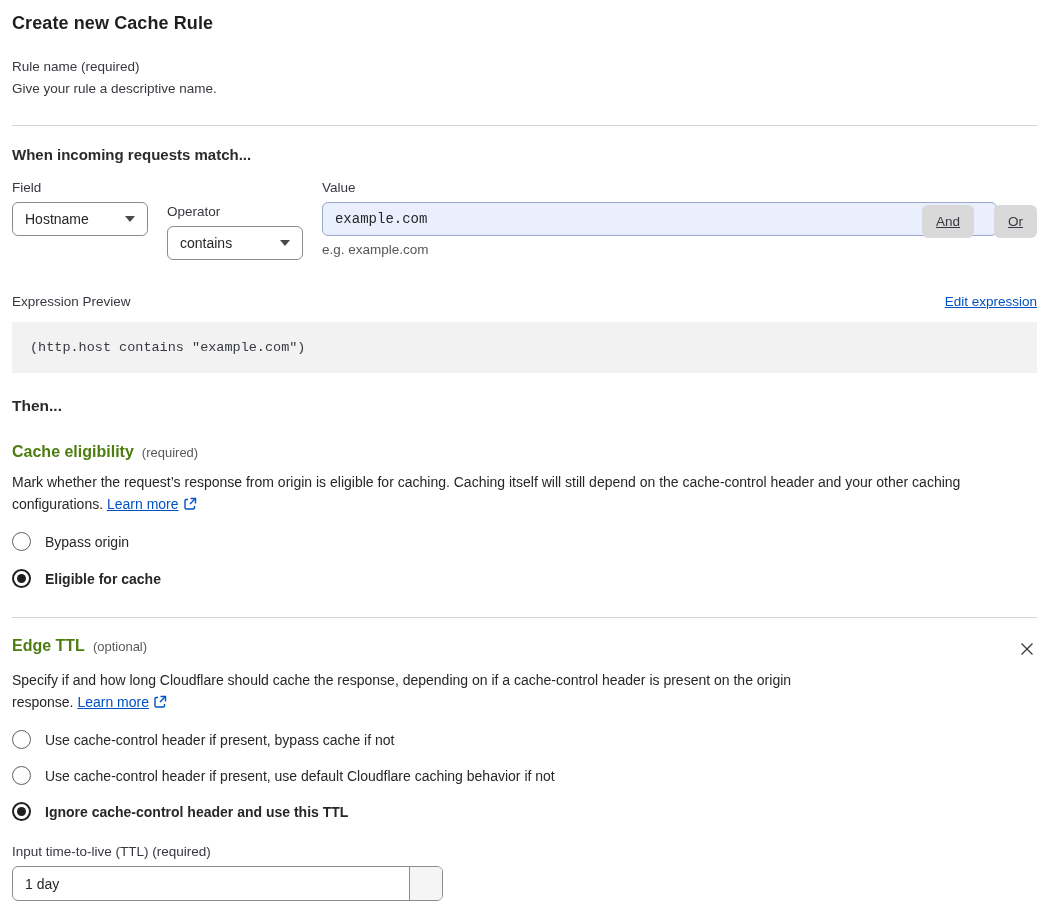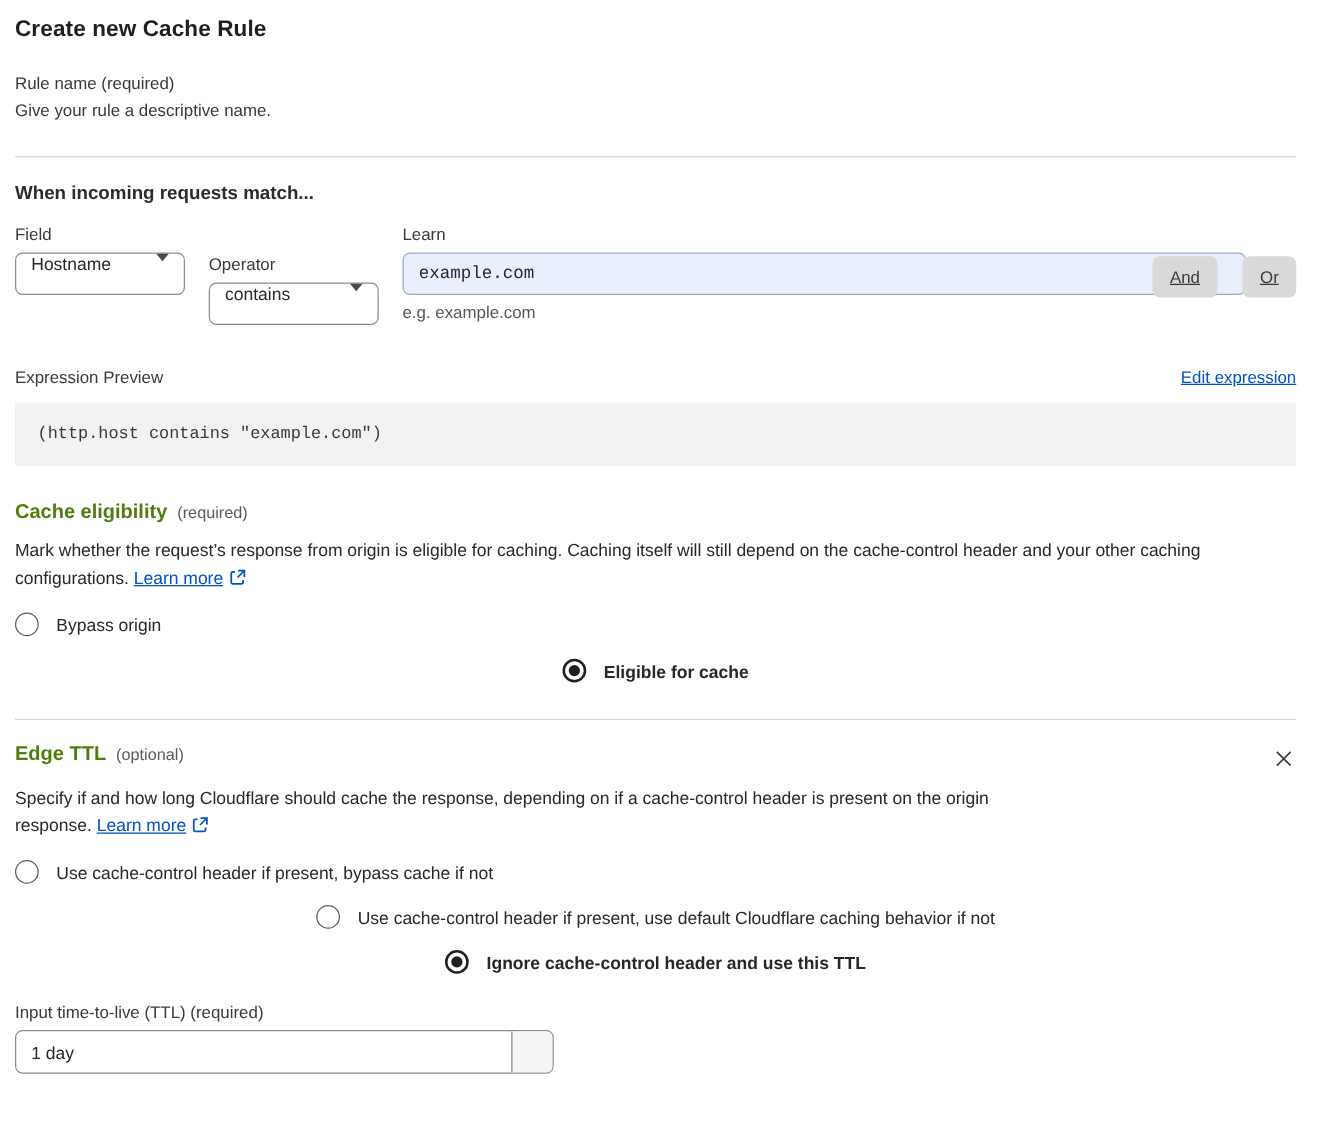--- a/index.html
+++ b/index.html
@@ -66,20 +66,21 @@
   .col-field   { width: 151px; margin-right: 19px; }
   .col-op      { width: 151px; margin-right: 19px; margin-top: 24px; }
   .col-value   { width: 585px; margin-right: 15px; }
 
   .select {
     height: 34px;
     border: 1px solid #8c8c8c;
     border-radius: 6px;
     background: #fff;
     display: flex;
+    align-items: center;
     justify-content: space-between;
     padding: 0 12px;
     font-size: 14px;
     color: #27272a;
     cursor: pointer;
   }
   .caret {
     width: 0; height: 0;
     border-left: 5px solid transparent;
     border-right: 5px solid transparent;
@@ -162,21 +163,21 @@
 
   .ext-icon { vertical-align: -2px; margin-left: 4px; }
 
   
   .radio-group { margin-top: 17px; }
   .radio-row {
     display: flex;
     align-items: center;
     cursor: pointer;
   }
-  .radio-row + .radio-row { margin-top: 18px; justify-content: center; }
+  .radio-row + .radio-row { margin-top: 18px; }
   .radio-group.ttl .radio-row + .radio-row { margin-top: 17px; }
   .radio {
     width: 19px; height: 19px;
     border: 1.5px solid #5f5f5f;
     border-radius: 50%;
     flex: none;
     position: relative;
     background: #fff;
   }
   .radio.selected { border: 2px solid #1f1f1f; }
@@ -264,35 +265,36 @@
 
     <div class="match-col col-op">
       <label class="form-label">Operator</label>
       <div class="select">
         <span>contains</span>
         <span class="caret"></span>
       </div>
     </div>
 
     <div class="match-col col-value">
-      <label class="form-label">Learn</label>
+      <label class="form-label">Value</label>
       <input class="text-input value-input" type="text" value="example.com" style="">
       <div class="helper gray">e.g. example.com</div>
     </div>
 
     <button class="chip-btn">And</button>
     <button class="chip-btn">Or</button>
   </div>
 
   <div class="expr-head">
     <span class="expr-label">Expression Preview</span>
     <a class="link">Edit expression</a>
   </div>
   <div class="code-block">(http.host contains "example.com")</div>
 
+  <h2 class="section-heading then-heading">Then...</h2>
 
   <section>
     <div class="sec-head">
       <h3>Cache eligibility</h3>
       <span class="qualifier">(required)</span>
     </div>
     <p class="sec-desc"><span>Mark whether the request’s response from origin is eligible for caching. Caching itself will still depend on the cache-control header and your other caching configurations.</span>
       <a class="link">Learn more</a><svg class="ext-icon" width="14" height="14" viewBox="0 0 14 14">
           <path d="M5 2.5H3.2A1.2 1.2 0 0 0 2 3.7v7.1A1.2 1.2 0 0 0 3.2 12h7.1a1.2 1.2 0 0 0 1.2-1.2V9" fill="none" stroke="#0051c3" stroke-width="1.4"></path>
           <path d="M7.5 1.5H12.5V6.5" fill="none" stroke="#0051c3" stroke-width="1.4"></path>

